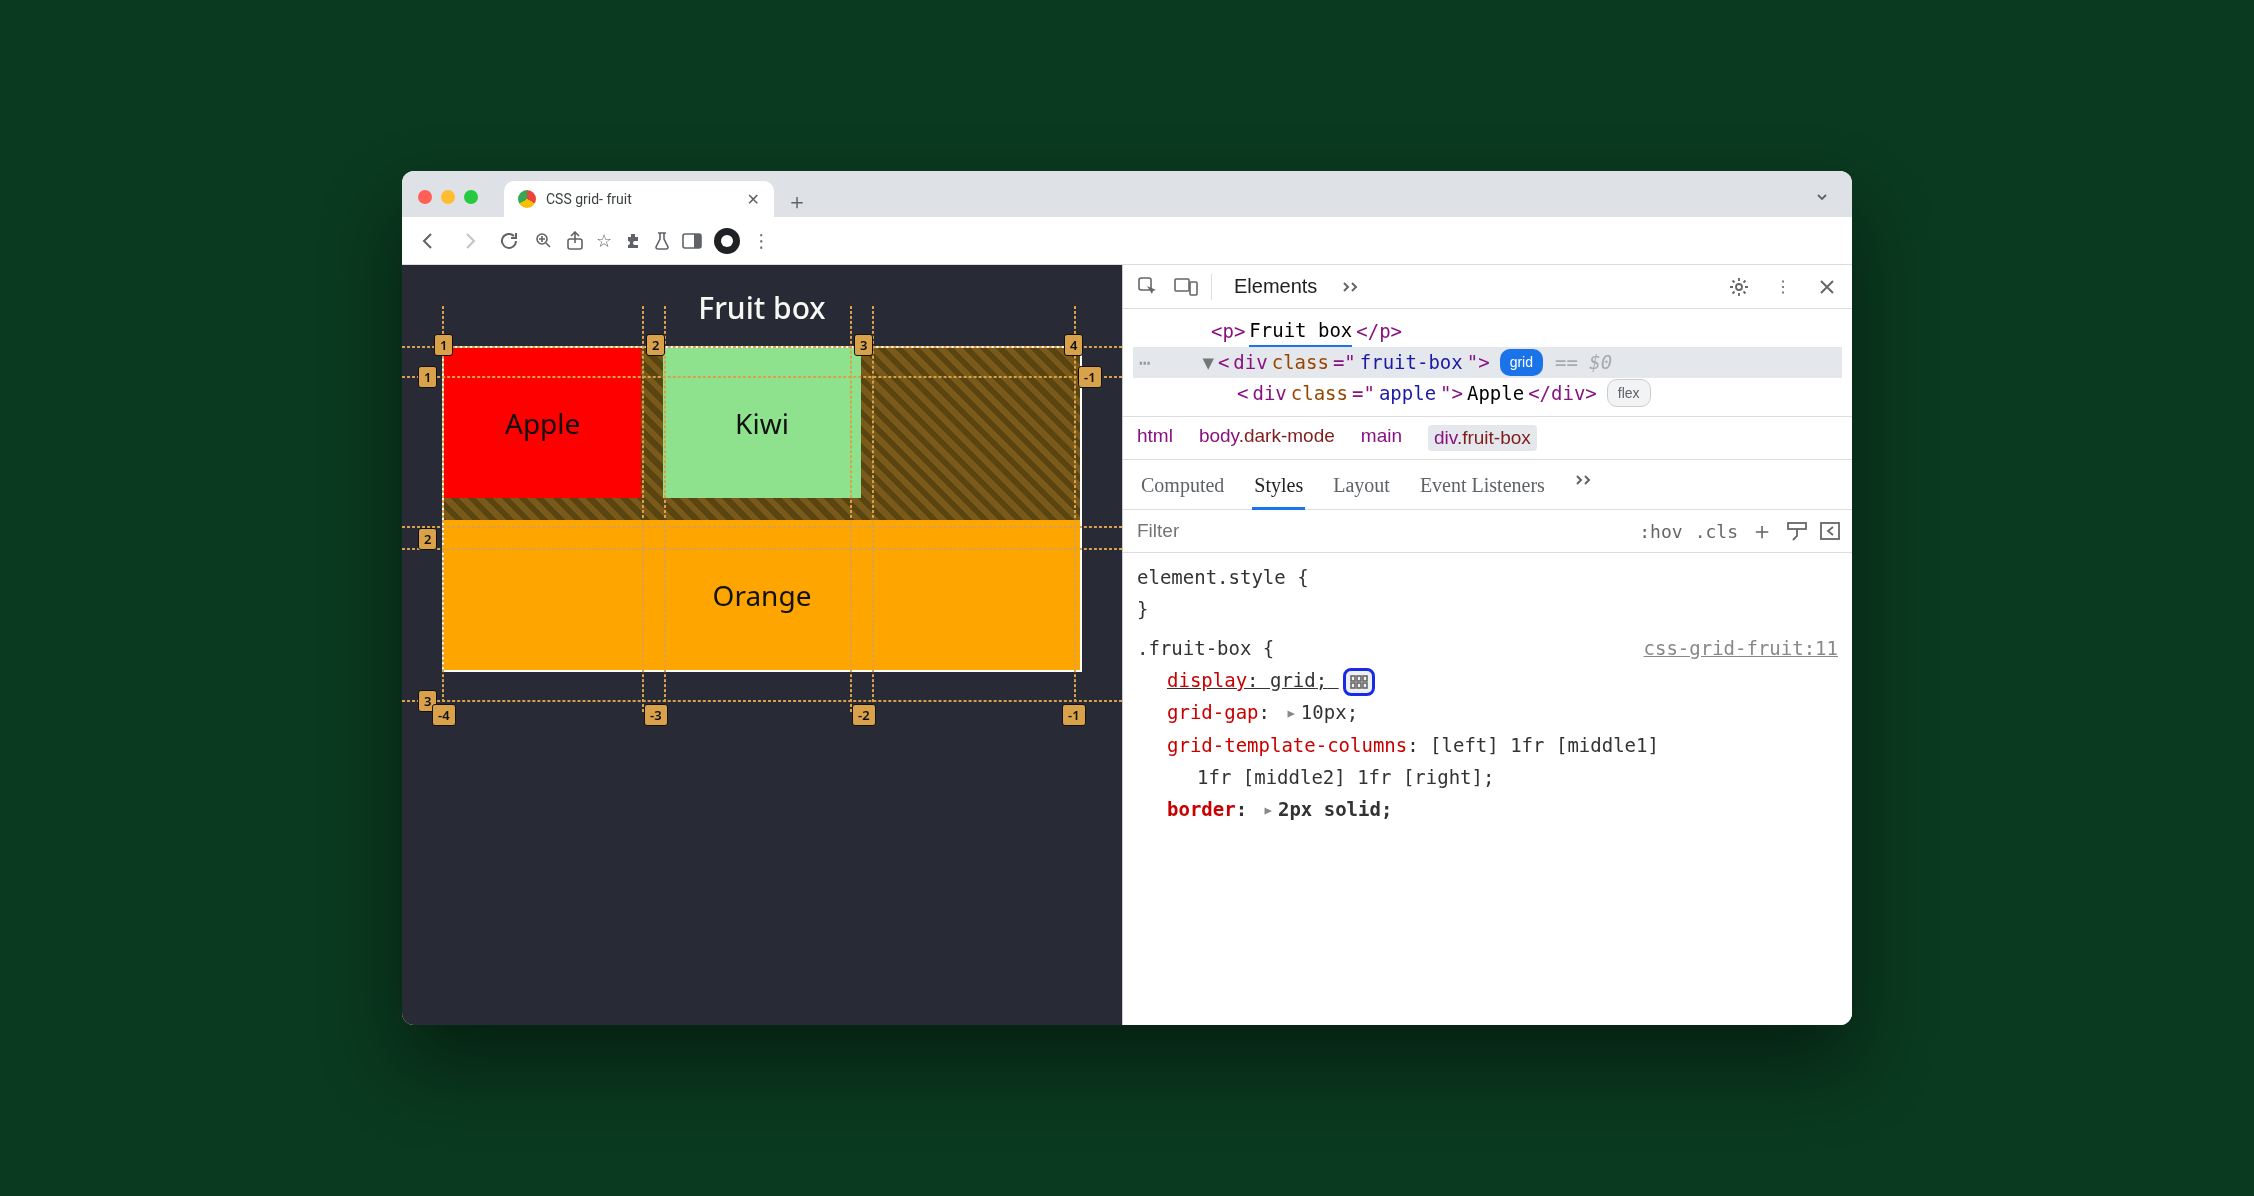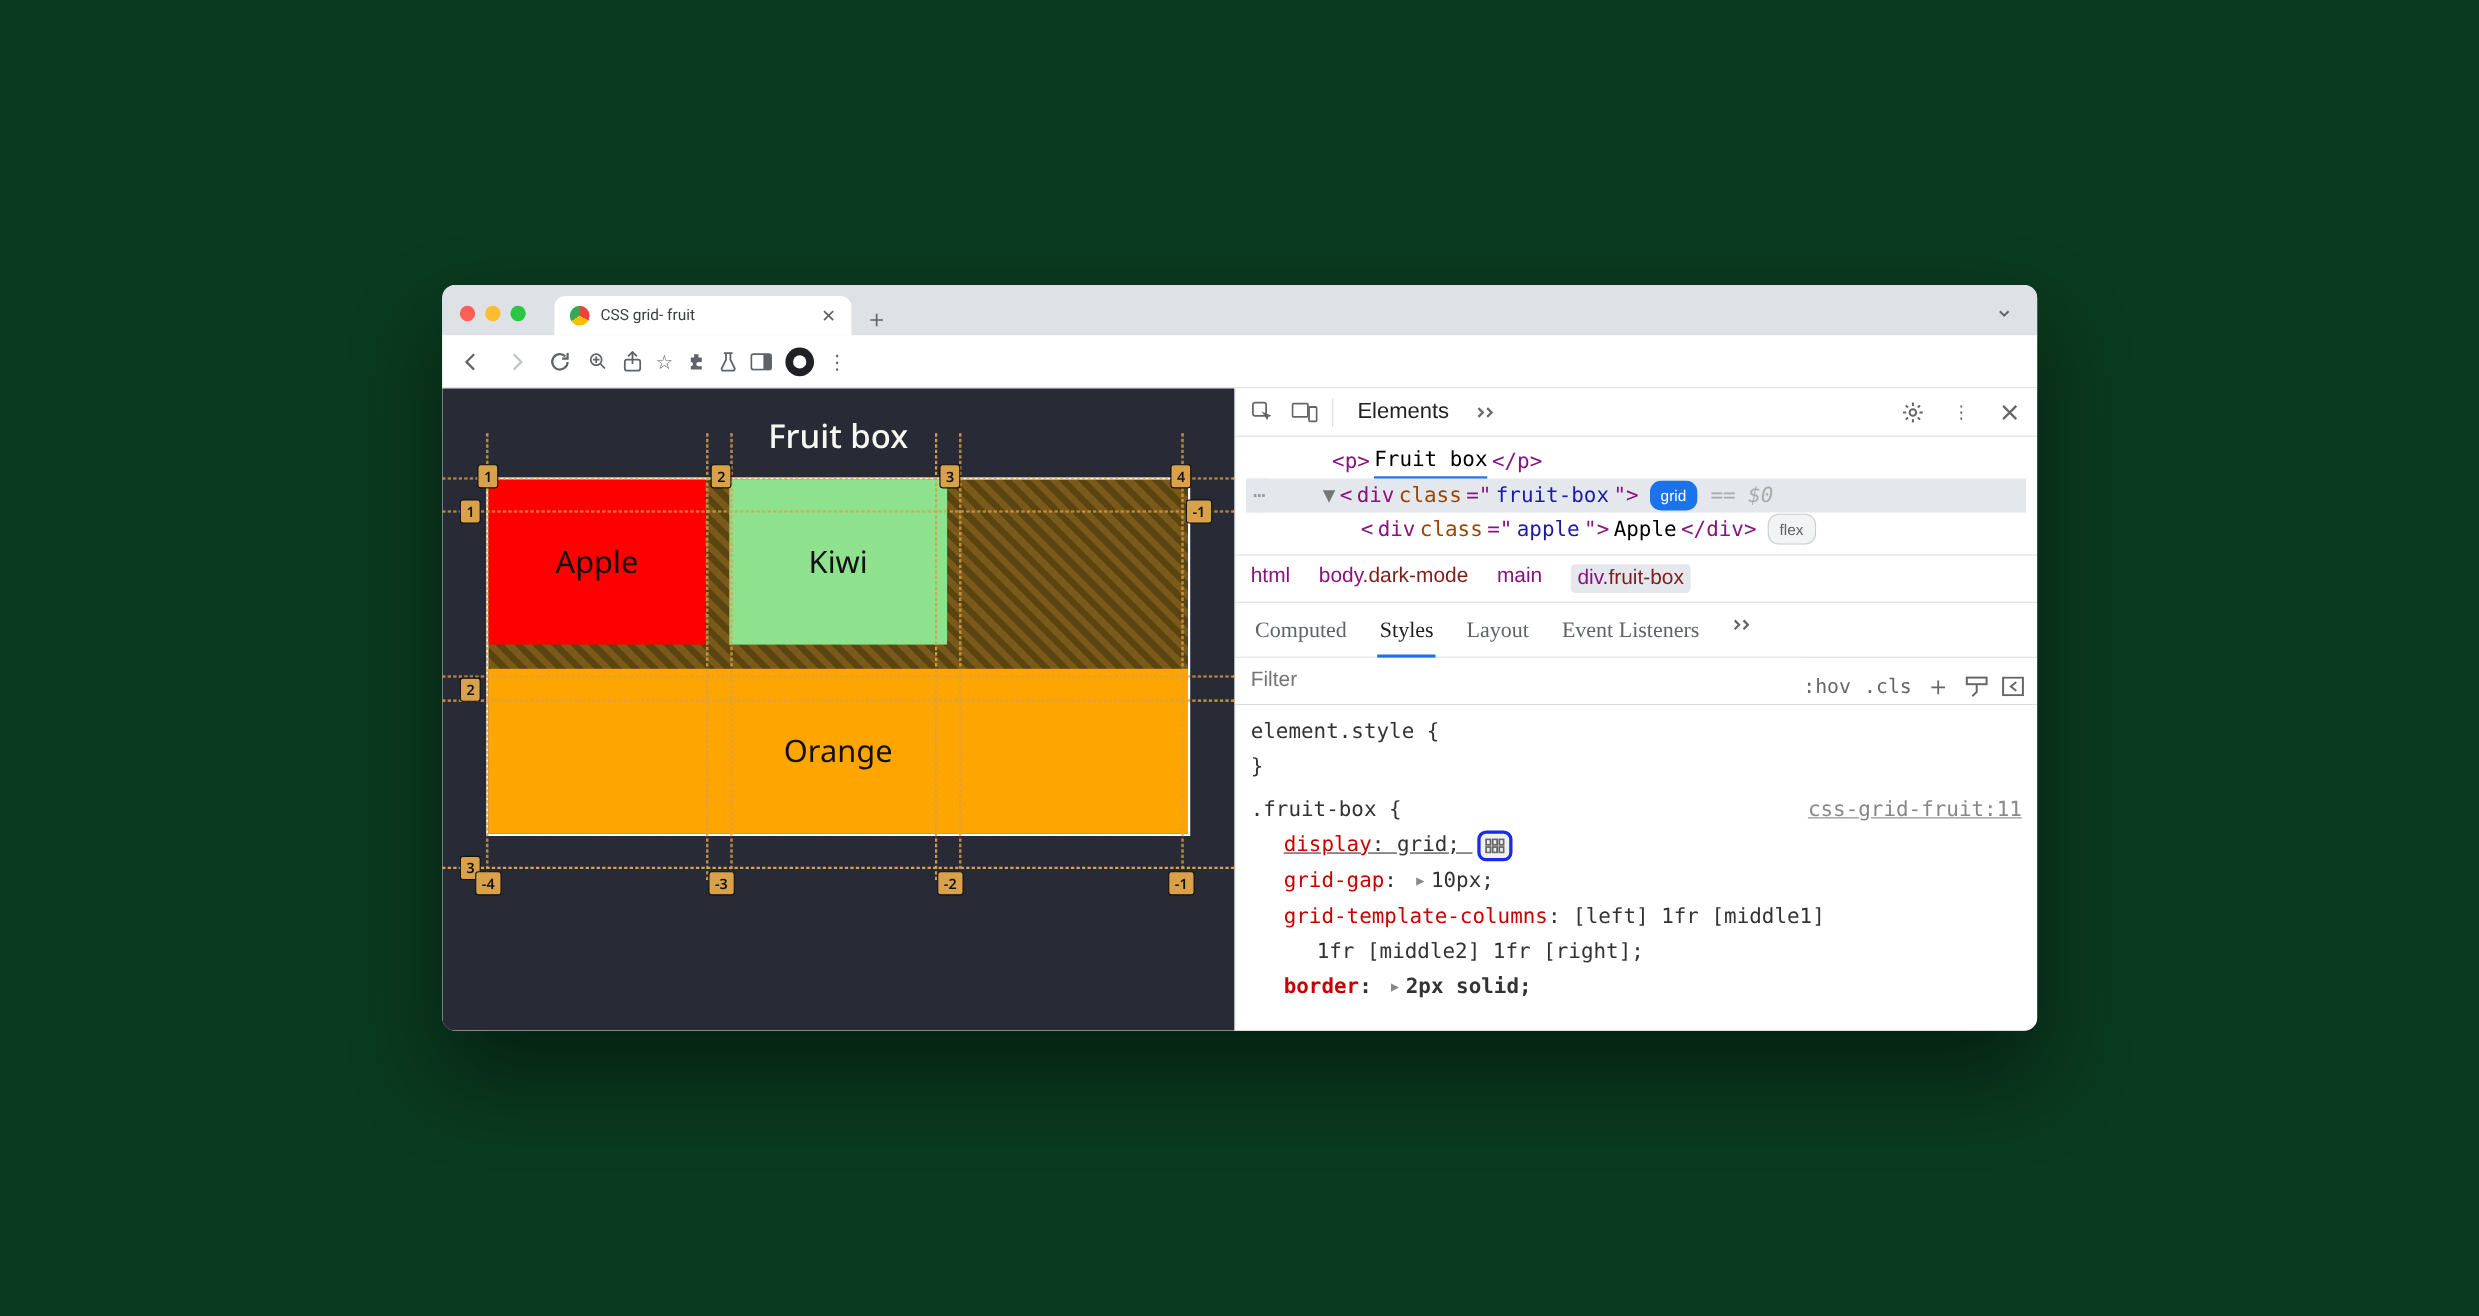--- a/index.html
+++ b/index.html
@@ -6,21 +6,21 @@
   html, body { height: 100%; }
   body {
     font-family: -apple-system, BlinkMacSystemFont, "Segoe UI", Roboto, sans-serif;
     background: #0a3a1f;
     display: flex;
     align-items: center;
     justify-content: center;
   }
   .window {
     width: 1450px;
-    height: 678px;
+    height: 854px;
     background: #fff;
     border-radius: 12px;
     box-shadow: 0 40px 80px rgba(0,0,0,0.45);
     overflow: hidden;
     display: flex;
     flex-direction: column;
   }
   .tabbar {
     height: 46px;
     background: #dee1e6;
@@ -99,21 +99,21 @@
   .badge.flex{background:#f1f3f4;color:#5f6368;border:1px solid #ccc;}
   .dom-dots{color:#999;margin-right:8px;background:#e4e8ed;padding:0 6px;border-radius:4px;}
   .eq0{color:#aaa;font-style:italic;margin-left:8px;}
   .crumbs{padding:8px 14px;font-size:19px;border-bottom:1px solid #ddd;font-family:-apple-system,sans-serif;display:flex;gap:26px;}
   .crumbs span{color:#881280;}
   .crumbs span.cls{color:#7f1d1d;}
   .crumbs .sel{background:#e4e8ed;padding:2px 6px;border-radius:4px;}
   .subtabs{display:flex;gap:26px;padding:6px 16px 0;font-size:20px;font-family:Liberation Serif, serif;color:#5f6368;border-bottom:1px solid #ddd;}
   .subtabs .st{padding:8px 2px 10px;}
   .subtabs .st.active{color:#1a73e8;border-bottom:3px solid #1a73e8;margin-bottom:-1px;color:#202124;}
-  .filterbar{display:flex;align-items:flex-end;border-bottom:1px solid #ddd;}
+  .filterbar{display:flex;align-items:center;border-bottom:1px solid #ddd;}
   .filterbar input{flex:1;border:none;padding:10px 14px;font-size:19px;color:#999;outline:none;font-family:-apple-system,sans-serif;}
   .filterbar .fbtns{display:flex;align-items:center;gap:12px;padding-right:12px;color:#666;font-family:Menlo,monospace;font-size:18px;}
   .rules{padding:8px 14px;font-size:19px;line-height:1.7;overflow:auto;}
   .rules .sel-name{color:#333;}
   .rules .prop{color:#c80000;}
   .rules .val{color:#333;}
   .rules .src{float:right;color:#888;text-decoration:underline;text-decoration-style:solid;}
   .rules .tri{color:#888;margin:0 4px;}
   .grid-editor-btn{
     display:inline-flex;align-items:center;justify-content:center;

